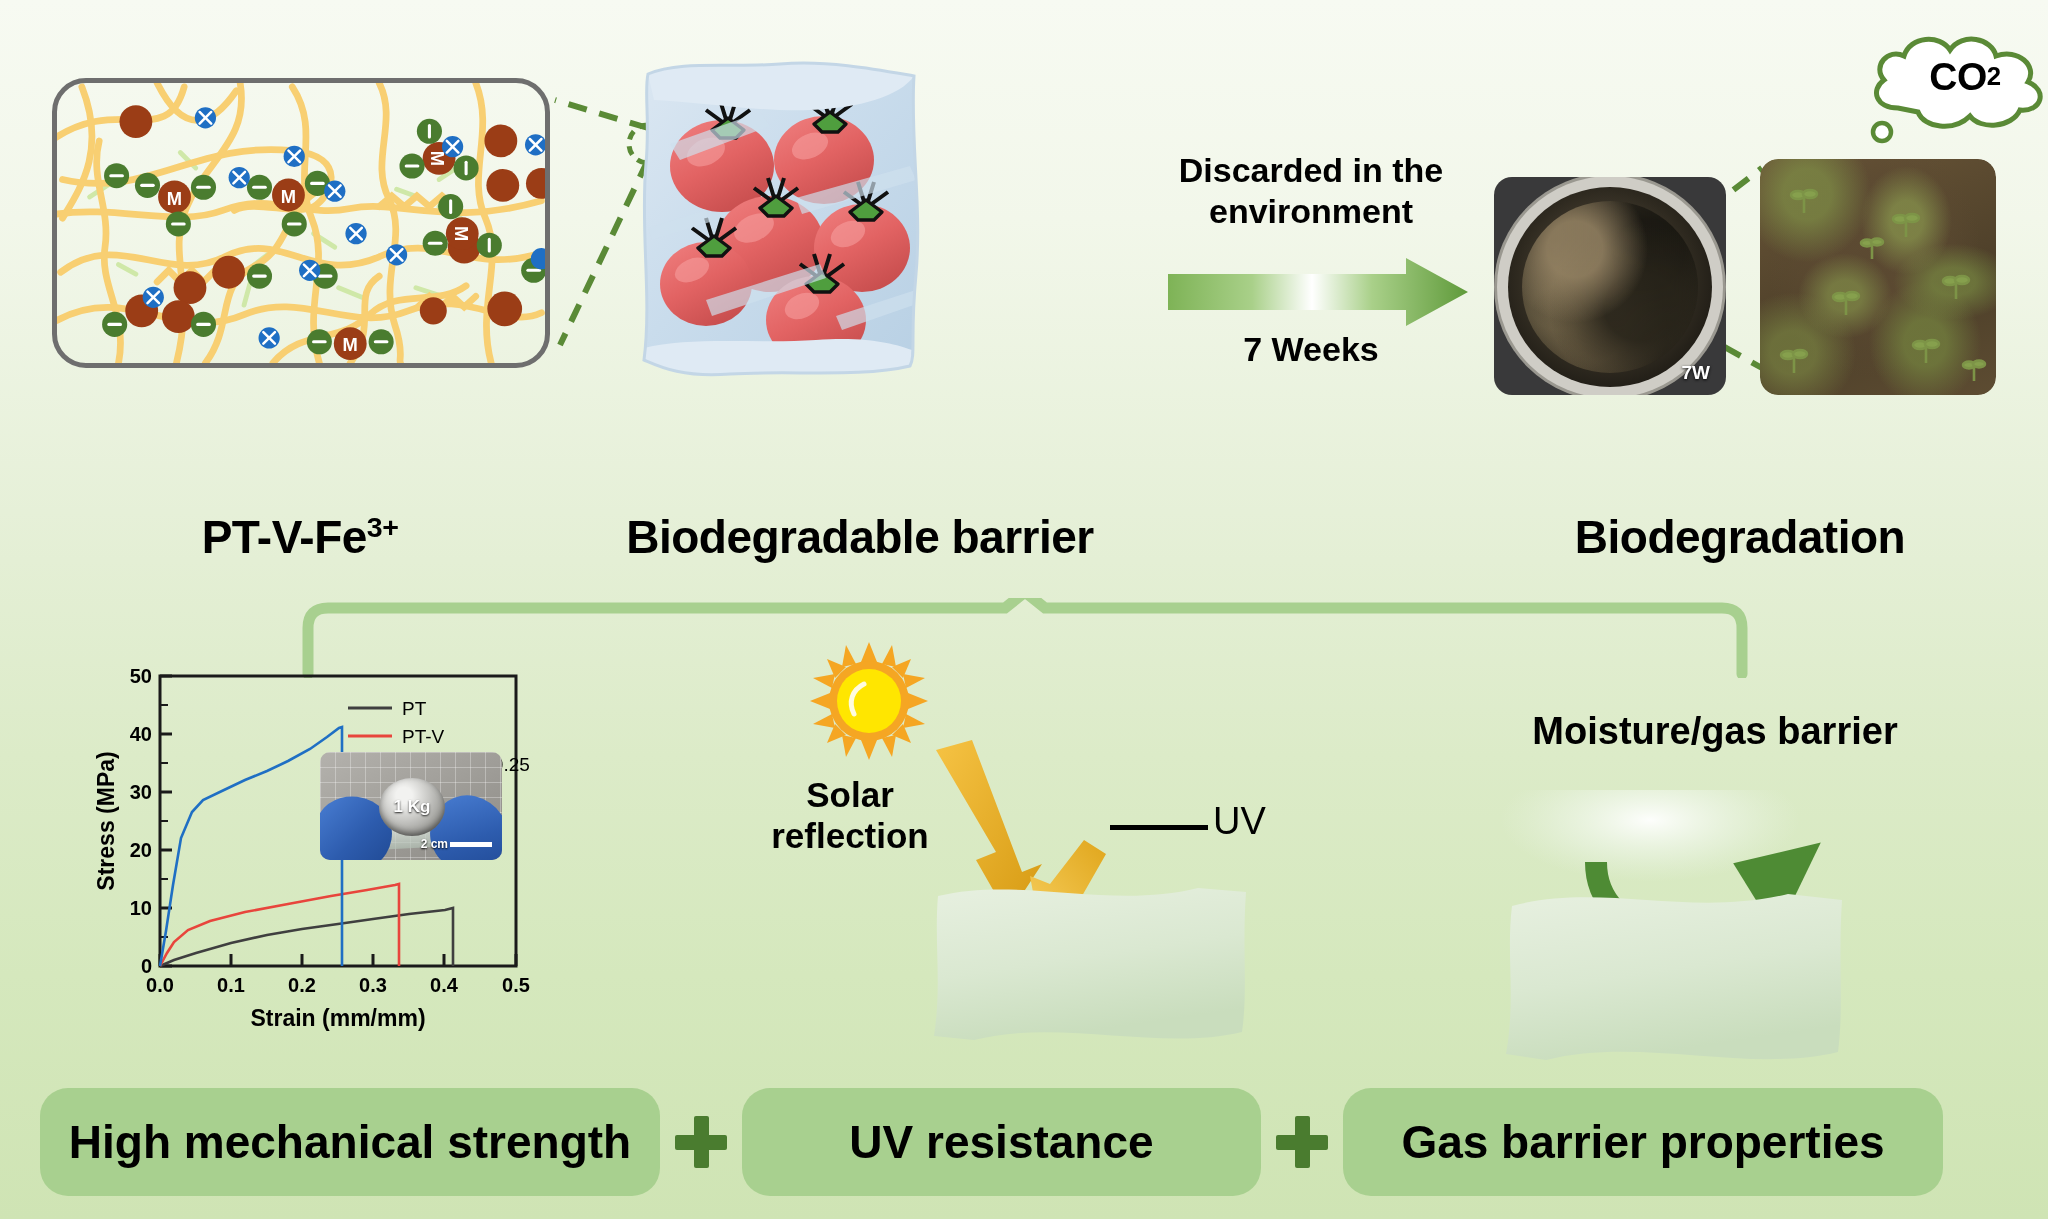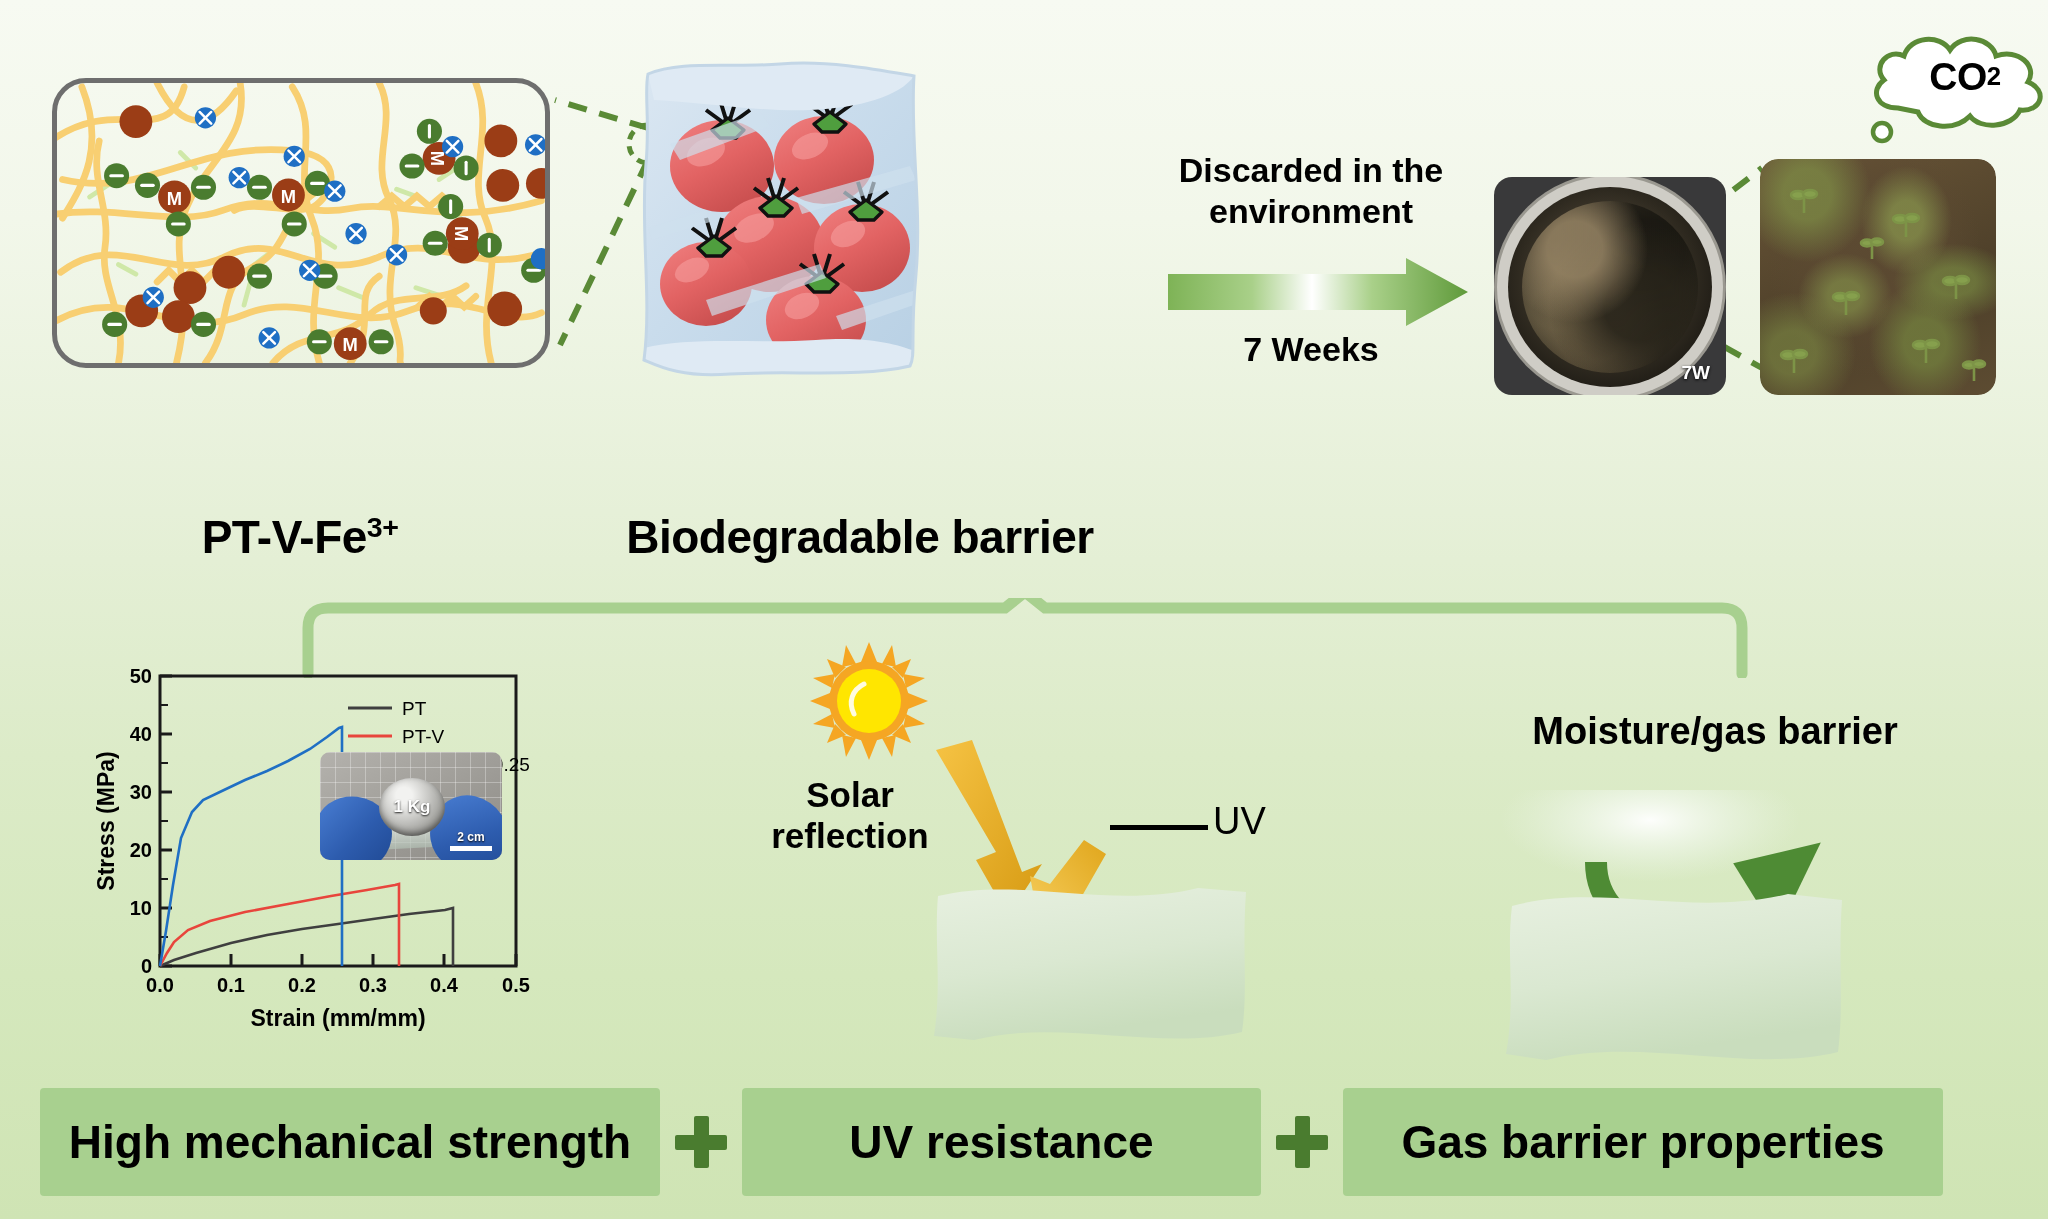--- a/index.html
+++ b/index.html
@@ -129,21 +129,21 @@
     font-size:17px; font-weight:bold; color:#fff;
     text-shadow:0 1px 2px rgba(0,0,0,.85);
   }
   #film-strip {
     position:absolute; left:46px; top:70px; width:94px; height:26px;
     background:linear-gradient(180deg, rgba(225,232,226,.88), rgba(178,192,180,.7));
     transform:rotate(-3deg); border-radius:3px;
   }
   #scale-bar {
     position:absolute; right:10px; bottom:9px; display:flex;
-    flex-direction:column; align-items:center; gap:2px;
+    flex-direction:row; align-items:center; gap:2px;
   }
   #scale-text { font-size:12px; font-weight:bold; color:#fff; text-shadow:0 1px 2px #000; }
   #scale-line { width:42px; height:5px; background:#fff; }
 
   
   #sun { left:808px; top:640px; width:122px; height:122px; }
   #solar-text {
     left:740px; top:775px; width:220px; text-align:center;
     font-size:35px; font-weight:bold; line-height:1.16; color:#000;
   }
@@ -152,21 +152,21 @@
 
   
   #moisture-text {
     left:1480px; top:710px; width:470px; text-align:center;
     font-size:38px; font-weight:bold; color:#000;
   }
 
   
   #banner-row { left:40px; top:1088px; width:1975px; height:108px; display:flex; align-items:center; gap:0; }
   .banner {
-    background:#a8d08f; border-radius:4px; height:108px;
+    background:#a8d08f; border-radius:28px; height:108px;
     display:flex; align-items:center; justify-content:center;
     font-size:46px; font-weight:bold; color:#000; white-space:nowrap;
   }
   #banner-1 { width:620px; }
   #banner-2 { width:519px; }
   #banner-3 { width:600px; }
   .plus-sep {
     width:82px; display:flex; align-items:center; justify-content:center;
     color:#4a7c2f; font-size:78px; font-weight:bold; line-height:0.7;
   }
@@ -567,20 +567,21 @@
     <div id="co2-text">
       <span>CO</span>
         <span class="sub">2</span>
     </div>
   </div>
 
   <div class="abs sec-title" style="left:60px; top:510px; width:480px;">
     <span>PT-V-Fe</span><span class="sup">3+</span>
   </div>
   <div class="abs sec-title" style="left:600px; top:510px; width:520px;">Biodegradable barrier</div>
+  <div class="abs sec-title" style="left:1460px; top:510px; width:560px;">Biodegradation</div>
 
   <svg class="abs" id="bracket" viewBox="0 0 1450 80">
     <path d="M 8,76 L 8,30 Q 8,10 28,10 L 705,10 L 725,-6 L 745,10 L 1422,10 Q 1442,10 1442,30 L 1442,76" fill="none" stroke="#a8d08f" stroke-width="11" stroke-linecap="round"></path>
   </svg>
 
   <div class="abs" id="chart-wrap">
     <svg id="chart-svg" viewBox="0 0 460 400" width="460" height="400">
 
       <rect x="68" y="16" width="356" height="290" fill="none" stroke="#1a1a1a" stroke-width="3"></rect>
 

